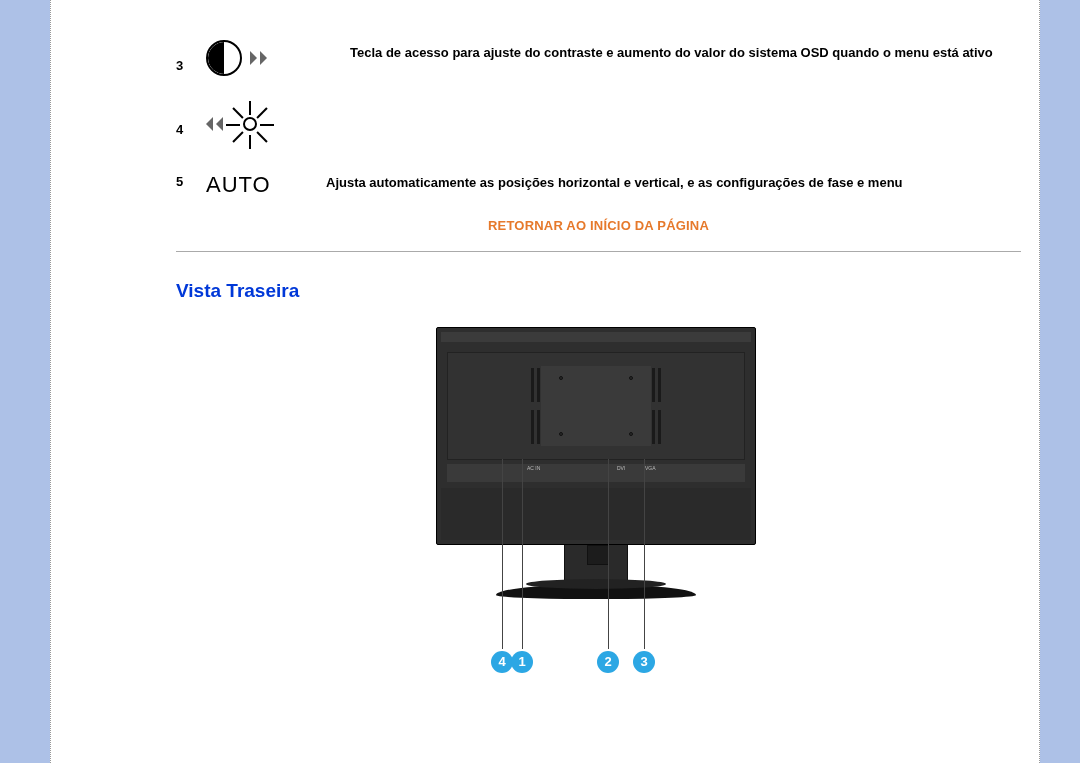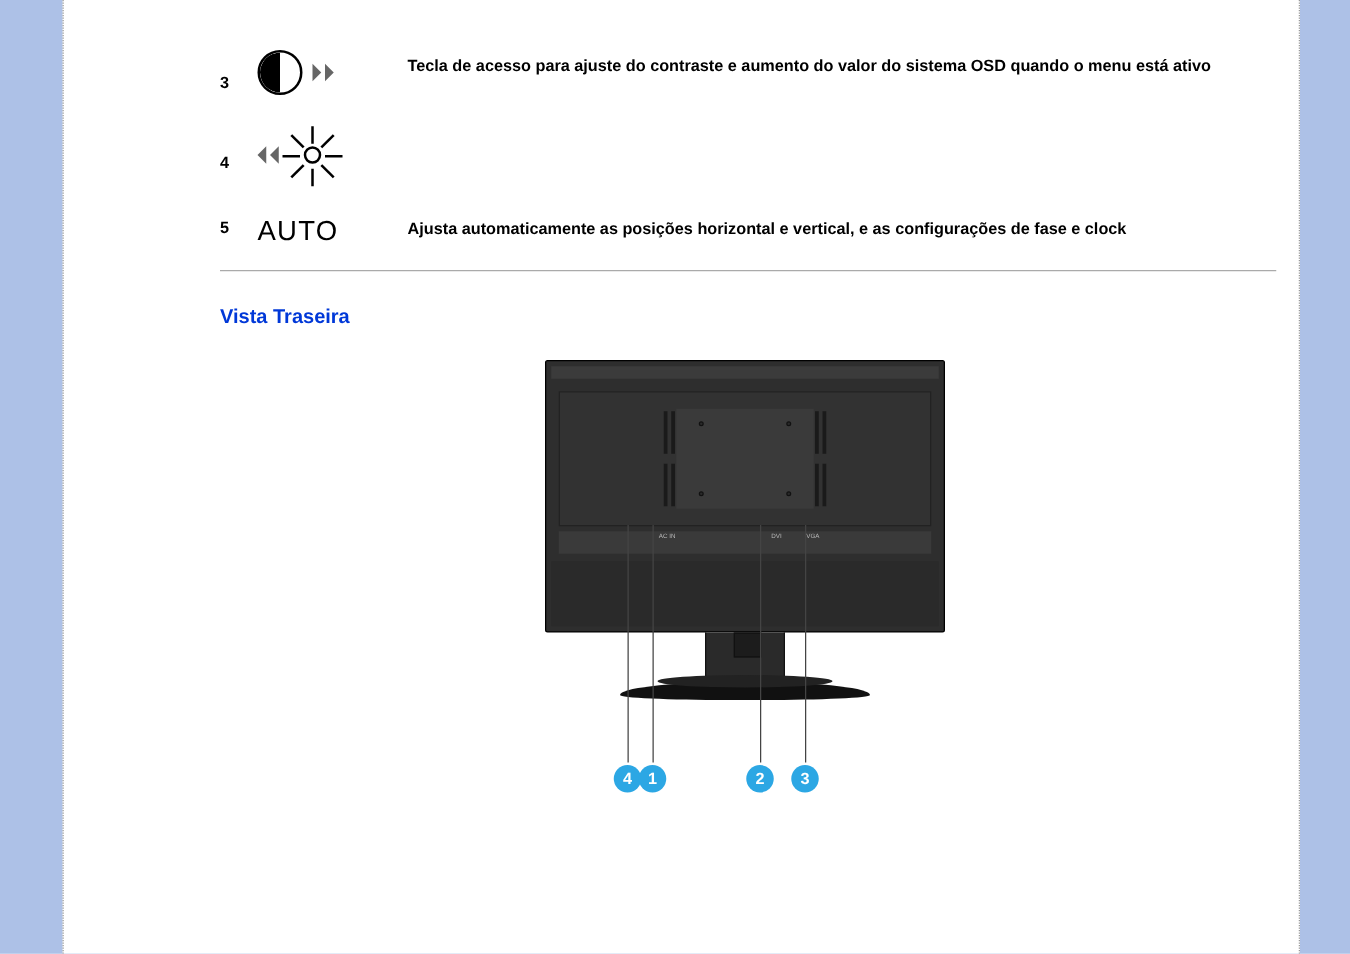--- a/index.html
+++ b/index.html
@@ -26,21 +26,21 @@
     border-right: 1px dotted #999;
     padding-left: 125px;
     padding-right: 18px;
     padding-top: 40px;
     position: relative;
   }
   .row { display: flex; margin-bottom: 28px; }
   .row .num { width: 30px; font-weight: bold; padding-top: 18px; }
   .row .icon-cell { width: 120px; display: flex; align-items: center; }
   .row .desc { flex: 1; font-weight: bold; line-height: 1.45; padding-top: 0; }
-  .row-3 .desc { padding-top: 4px; }
+  .row-3 .desc { padding-top: 4px; margin-left: 24px; }
   .row-4 .desc { padding-top: 4px; }
   .row-5 { margin-bottom: 18px; }
   .row-5 .desc { padding-top: 2px; }
 
   
   .contrast {
     width: 36px; height: 36px; border: 2px solid #000; border-radius: 50%;
     position: relative; background: linear-gradient(to right, #000 50%, #fff 50%);
     margin-right: 8px;
   }
@@ -83,21 +83,21 @@
     width: 640px;
   }
   hr.sep {
     border: none;
     border-top: 1px solid #aaa;
     margin: 12px 0 28px;
   }
   .section-title {
     color: #0038d8;
     font-weight: bold;
-    font-size: 16px;
+    font-size: 19px;
     margin-bottom: 25px;
   }
 
   
   .rear-wrap { width: 840px; text-align: center; }
   .monitor {
     width: 320px; height: 218px; background: #2e2e2e; border: 1px solid #000;
     margin: 0 auto; position: relative; border-radius: 2px;
   }
   .bezel-top { position: absolute; left: 4px; right: 4px; top: 4px; height: 10px; background: #3b3b3b; }
@@ -200,23 +200,24 @@
           <div class="ray" style="transform: rotate(315deg) translateX(10px);"></div>
         </div>
       </div>
     </div>
 
     <div class="row row-5">
       <div class="num" style="padding-top:2px">5</div>
       <div class="icon-cell">
         <span class="auto-label">AUTO</span>
       </div>
-      <div class="desc">Ajusta automaticamente as posições horizontal e vertical, e as configurações de fase e clock</div>
+      <div class="desc">Ajusta automaticamente as posições horizontal e vertical, e as configurações de fase e menu</div>
     </div>
 
+    <a class="return-link">RETORNAR AO INÍCIO DA PÁGINA</a>
 
     <hr class="sep">
 
     <div class="section-title">Vista Traseira</div>
 
     <div class="rear-wrap">
       <div class="monitor">
         <div class="bezel-top"></div>
         <div class="vent-area">
           <div class="vrow">

